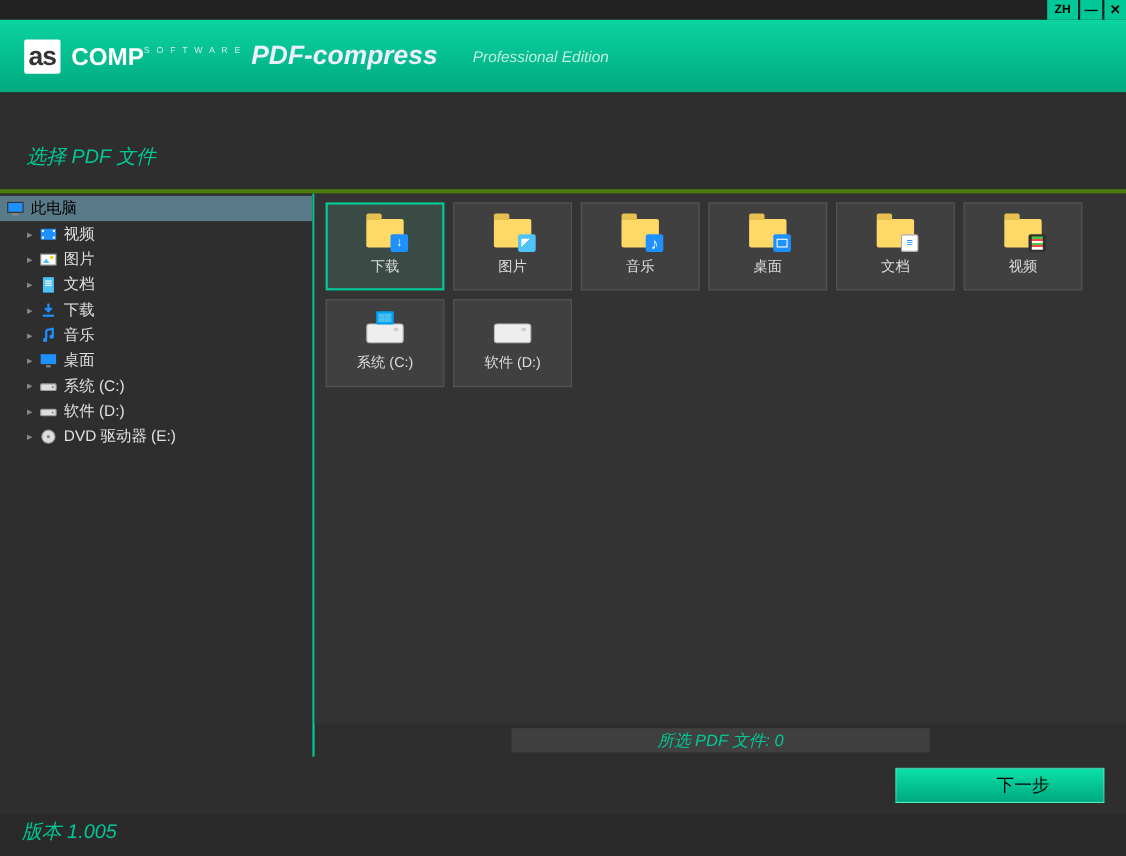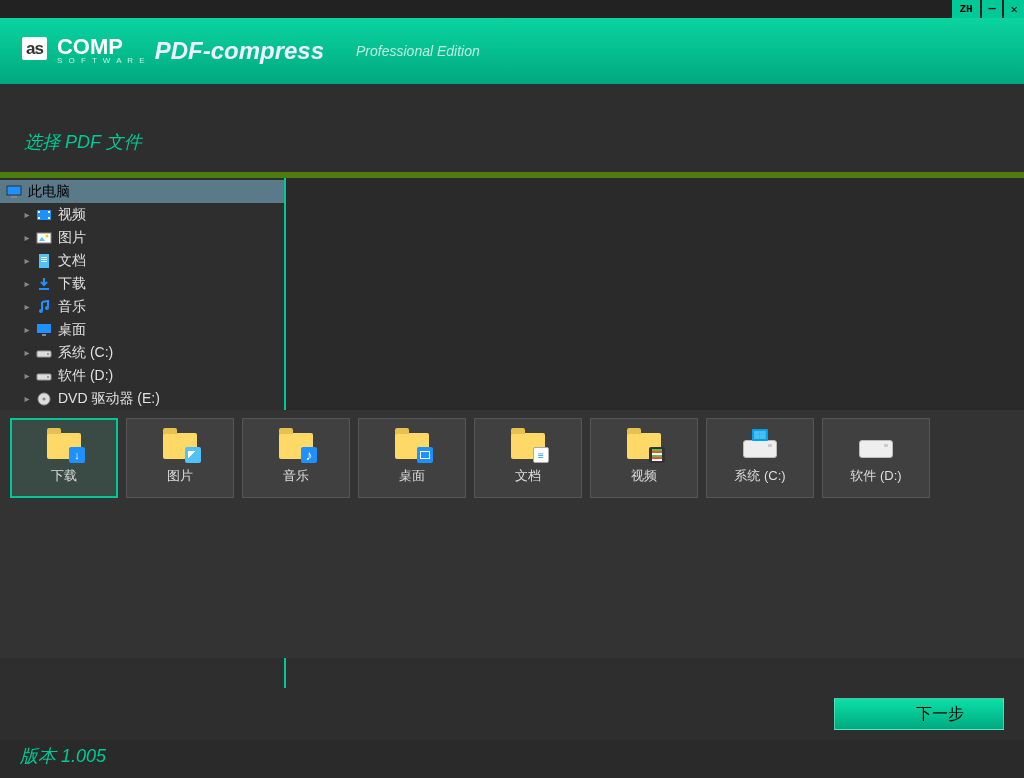--- a/index.html
+++ b/index.html
@@ -13,34 +13,34 @@
     --text-dim:#aaaaaa;
     --border:#555555;
     --folder-yellow:#ffd968;
     --folder-tab:#e6c050;
     --blue:#1e90ff;
   }
   *{box-sizing:border-box;}
   html,body{margin:0;padding:0;font-family:"Microsoft YaHei","Segoe UI",Arial,sans-serif;}
   body{width:1024px;height:778px;background:var(--bg);overflow:hidden;}
   .titlebar{height:18px;background:#222;display:flex;justify-content:flex-end;align-items:stretch;gap:2px;}
-  .titlebtn{width:20px;height:18px;background:var(--teal);color:#000;font-size:12px;display:flex;align-items:center;justify-content:center;font-weight:bold;cursor:pointer;font-family:Liberation Mono, monospace;}
+  .titlebtn{width:20px;height:18px;background:var(--teal);color:#000;font-size:12px;display:flex;align-items:center;justify-content:center;font-weight:bold;cursor:pointer;}
   .titlebtn.lang{width:28px;font-size:11px;}
   .header{height:66px;background:linear-gradient(180deg,#0bd4a0 0%, #00a97f 100%);display:flex;align-items:center;padding-left:22px;gap:8px;}
   .logo{display:flex;align-items:baseline;gap:10px;}
-  .logo-box{background:#fff;color:#333;font-weight:900;font-size:17px;padding:2px 4px 1px 4px;letter-spacing:-1px;border-radius:2px;}
-  .logo-comp{display:flex;flex-direction:column;}
+  .logo-box{background:#fff;color:#333;font-weight:900;font-size:24px;padding:2px 4px 1px 4px;letter-spacing:-1px;border-radius:2px;}
+  .logo-comp{display:flex;}
   .logo-comp .top{color:#fff;font-weight:800;font-size:22px;letter-spacing:0px;line-height:20px;}
   .logo-comp .bot{color:#cceee4;font-size:8px;letter-spacing:2px;line-height:8px;}
   .prod{color:#eef;font-style:italic;font-size:24px;font-weight:700;letter-spacing:0px;}
   .edition{color:#d0f5ea;font-style:italic;font-size:14px;opacity:.9;margin-left:24px;}
   .headings{padding:18px 24px 12px 24px;background:var(--panel-dark);}
   .h1{color:var(--teal);font-style:italic;font-size:18px;margin-bottom:6px;margin-top:28px;}
   .h2{color:#fff;font-weight:bold;font-size:17px;}
-  .body{display:flex;height:486px;border-top:6px solid #4d7c0f;flex-direction:column;}
+  .body{display:flex;height:486px;border-top:4px solid #4d7c0f;}
   
   .tree{width:286px;background:#2e2e2e;border-right:2px solid var(--teal);overflow:auto;padding-top:2px;font-size:14px;color:var(--text);}
   .tree-row{display:flex;align-items:center;height:23px;padding-left:6px;cursor:pointer;gap:4px;white-space:nowrap;}
   .tree-row.root{background:#5a7a8a;color:#000;}
   .tree-row .exp{width:10px;color:#888;font-size:10px;text-align:center;}
   .tree-row .exp.right::before{content:"▸";}
   .tree-row .ic{width:16px;height:16px;display:flex;align-items:center;justify-content:center;}
   .tree-row .lbl{margin-left:2px;}
   .tree-row.child{padding-left:22px;}
   
@@ -71,21 +71,21 @@
   .drive .badge::after{content:"";position:absolute;inset:2px;background:
     linear-gradient(#fff,#fff) left top/48% 48% no-repeat,
     linear-gradient(#fff,#fff) right top/48% 48% no-repeat,
     linear-gradient(#fff,#fff) left bottom/48% 48% no-repeat,
     linear-gradient(#fff,#fff) right bottom/48% 48% no-repeat;opacity:.3;}
   
   .status{height:30px;background:#2e2e2e;display:flex;align-items:center;}
   .status-inner{flex:1;display:flex;justify-content:center;}
   .status-bar{width:380px;height:22px;background:#404040;display:flex;align-items:center;justify-content:center;color:var(--teal);font-style:italic;font-size:15px;}
   .footer{height:52px;background:var(--panel-dark);display:flex;align-items:center;justify-content:flex-end;padding:0 20px;position:relative;}
-  .next-btn{width:170px;height:32px;background:linear-gradient(180deg,#0be0a7,#00a97f);color:#000;font-size:16px;display:flex;align-items:center;justify-content:center;cursor:pointer;border:1px solid rgba(255,255,255,.3);padding-left:42px;}
+  .next-btn{width:190px;height:32px;background:linear-gradient(180deg,#0be0a7,#00a97f);color:#000;font-size:16px;display:flex;align-items:center;justify-content:center;cursor:pointer;border:1px solid rgba(255,255,255,.3);padding-left:42px;}
   .version-bar{height:32px;background:var(--bg);display:flex;align-items:center;padding-left:20px;color:var(--teal);font-style:italic;font-size:18px;}
   
   .ic svg{width:16px;height:16px;}
 </style>
 </head>
 <body>
 
 <div class="titlebar">
   <div class="titlebtn lang">ZH</div>
   <div class="titlebtn">—</div>
@@ -280,20 +280,26 @@
           </div>
         <span>软件 (D:)</span>
       </div>
 
     </div>
   </div>
 </div>
 
 <div class="status">
   <div style="width:286px;border-right:2px solid var(--teal);height:100%;"></div>
+  <div class="status-inner">
+    <div class="status-bar">
+      <span>所选 PDF 文件:</span>&nbsp;
+      <span>0</span>
+    </div>
+  </div>
 </div>
 
 <div class="footer">
   <div class="next-btn">下一步</div>
 </div>
 
 <div class="version-bar">
   <span>版本</span>&nbsp;
   <span>1.005</span>
 </div>

